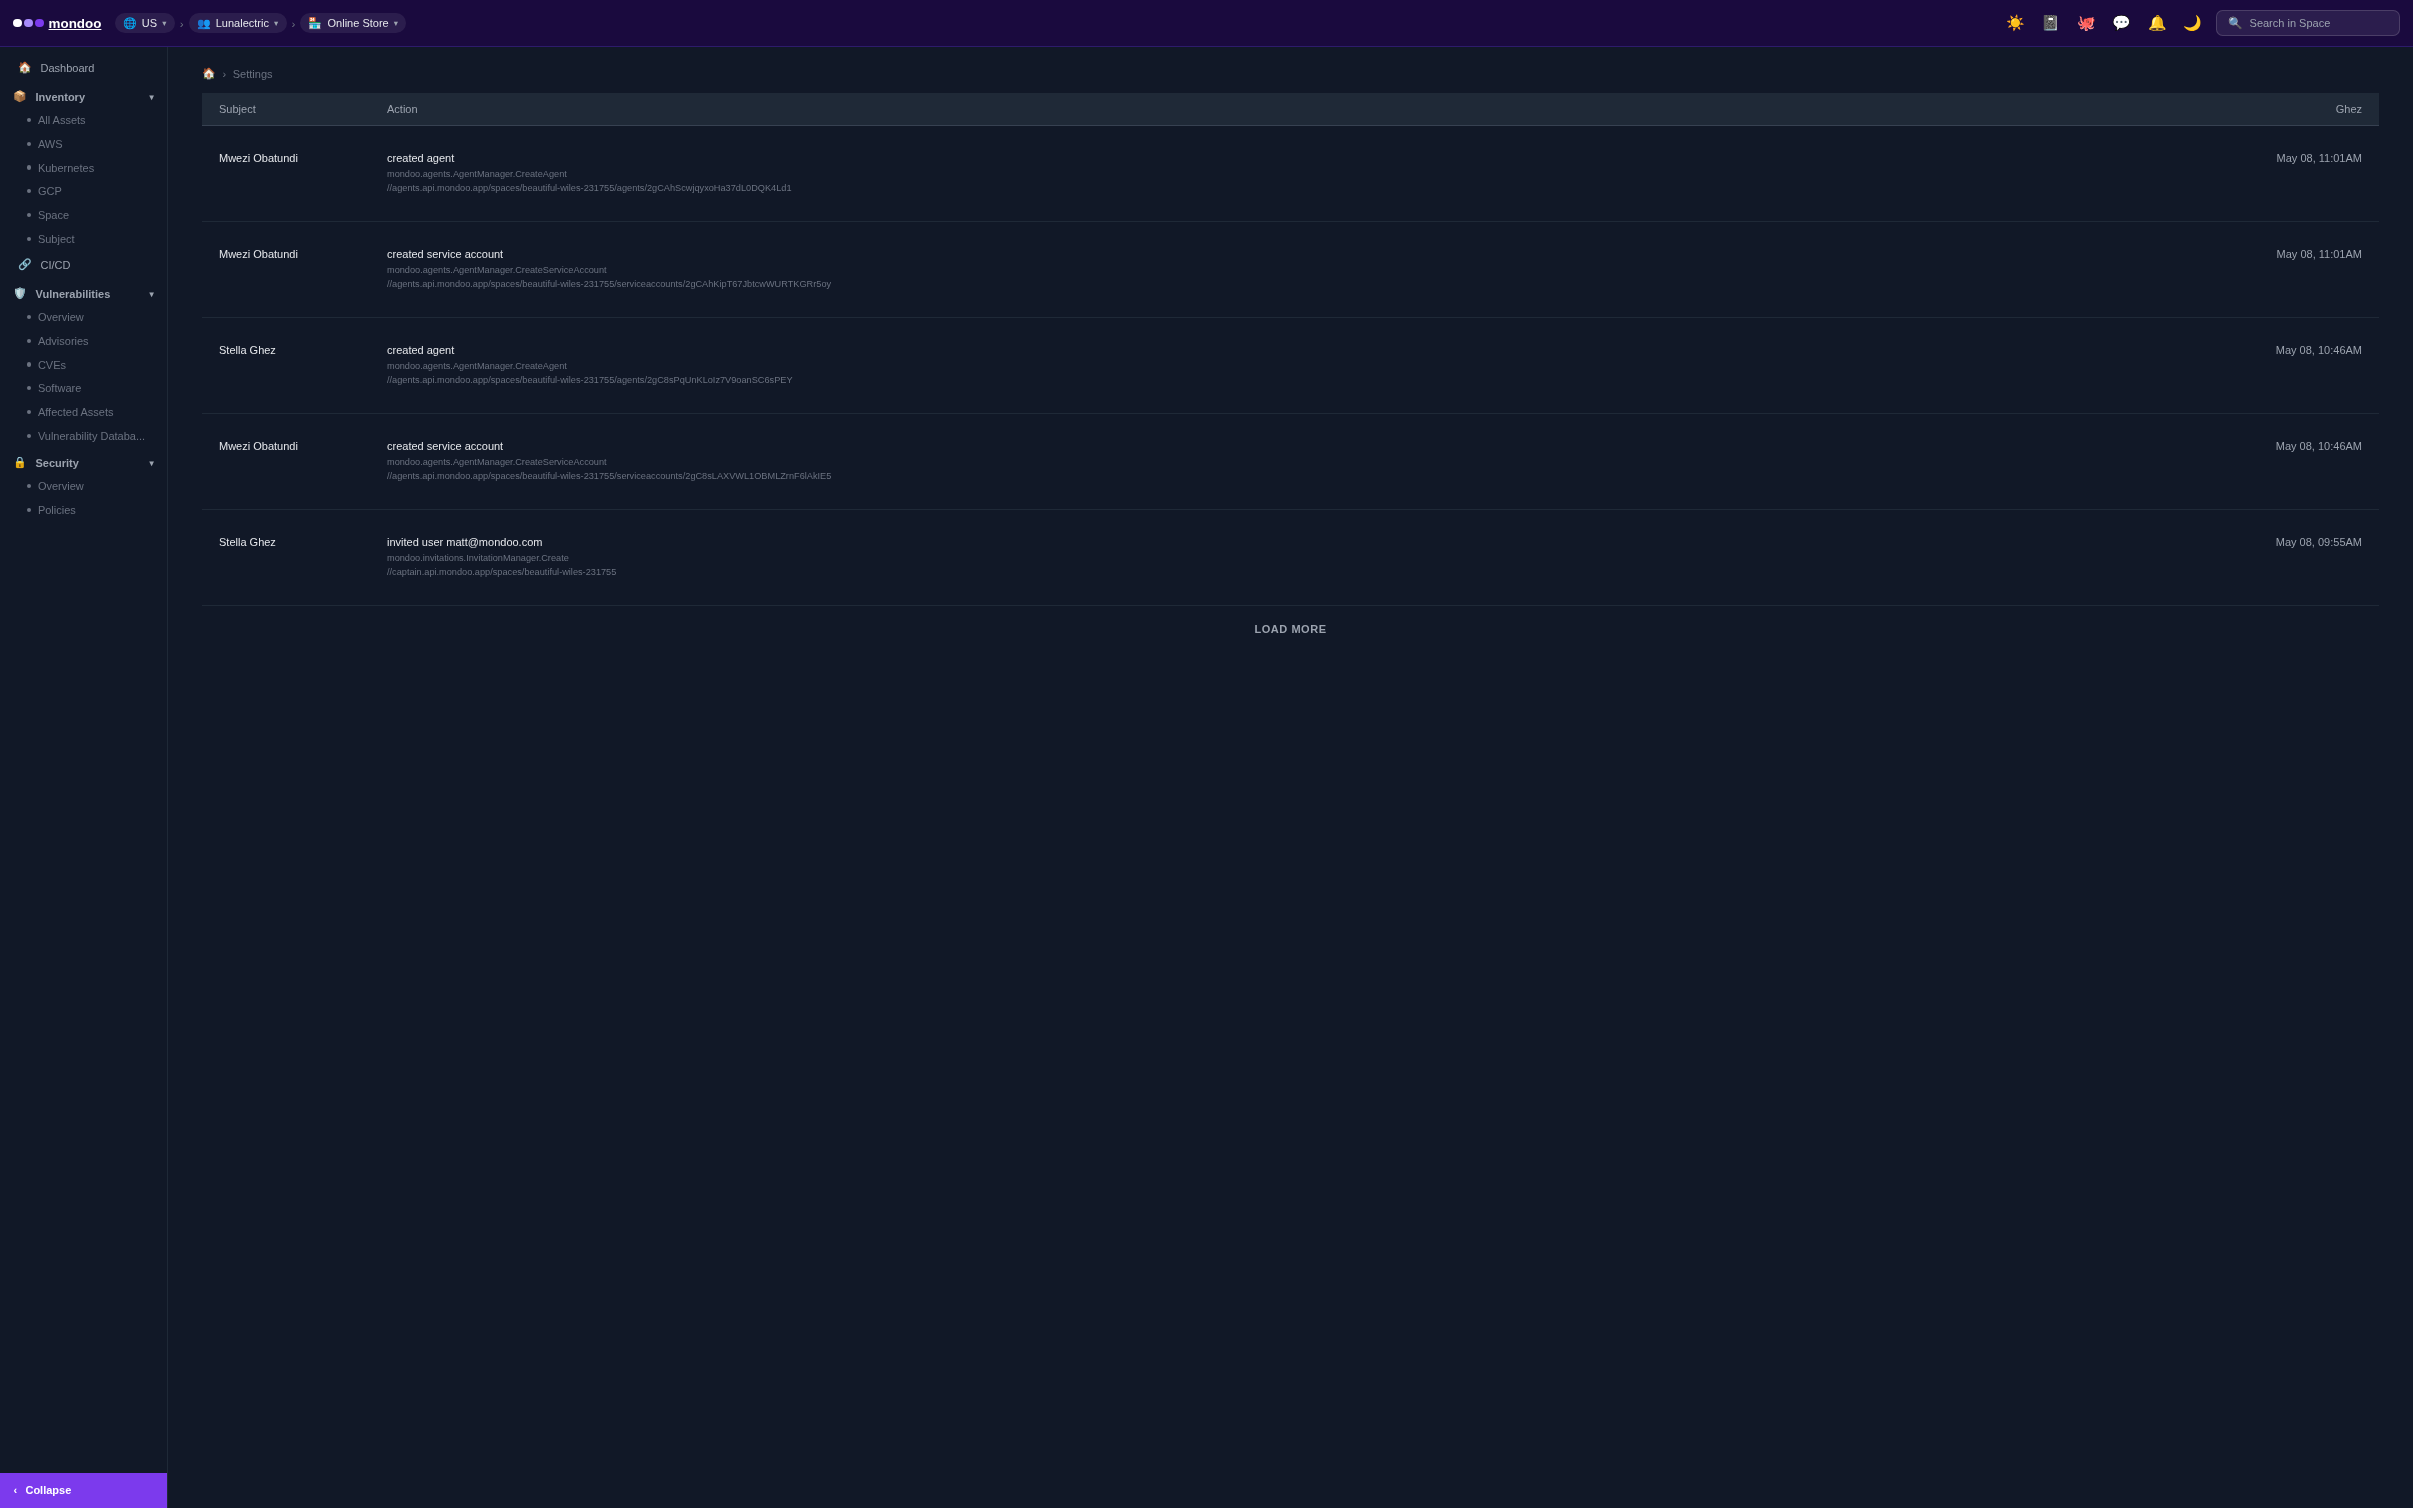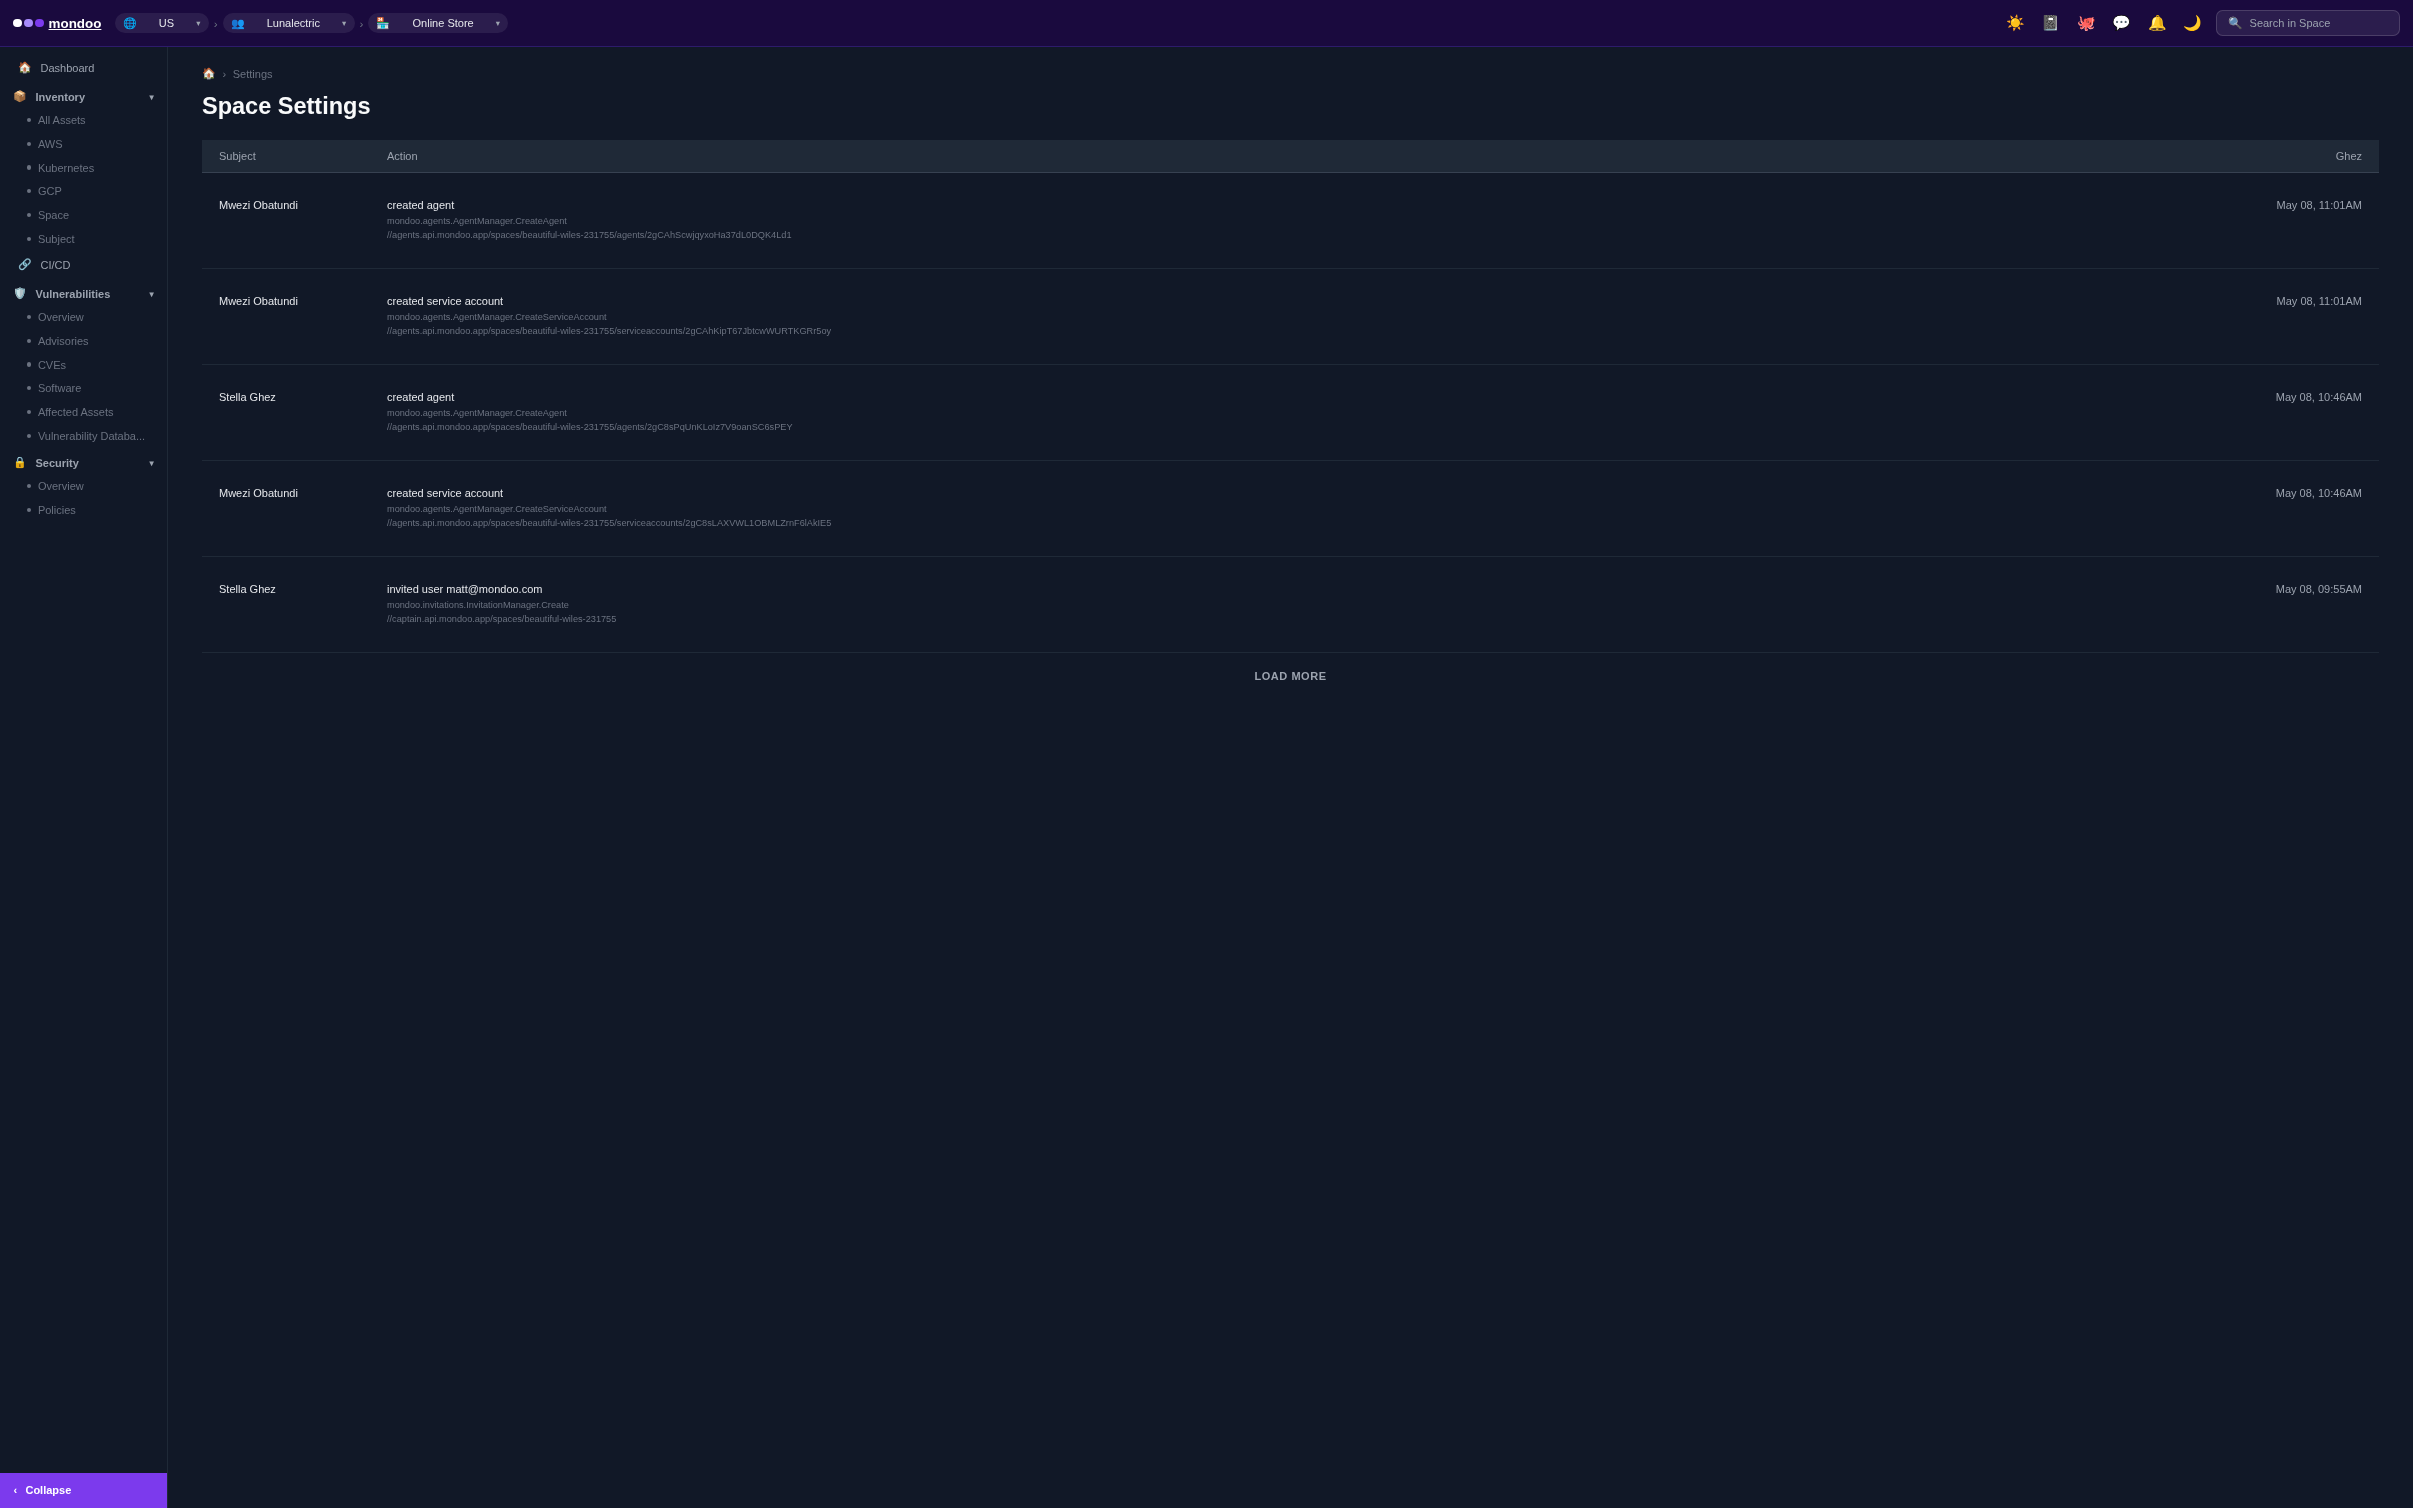--- a/index.html
+++ b/index.html
@@ -19,21 +19,21 @@
     .logo { display: flex; align-items: center; gap: 5px; margin-right: 6.7px; }
     .logo-circles { display: flex; gap: 2.5px; }
     .logo-circle { width: 8.4px; height: 8.4px; border-radius: 50%; }
     .logo-circle:nth-child(1) { background: #fff; }
     .logo-circle:nth-child(2) { background: #a78bfa; }
     .logo-circle:nth-child(3) { background: #7c3aed; }
     .logo-text { color: #fff; font-weight: 700; font-size: 13.4px; text-decoration: underline; }
 
     .nav-breadcrumb { display: flex; align-items: center; gap: 5px; }
     .nav-pill {
-      display: flex; align-items: center; gap: 22px;
+      display: flex; align-items: center; gap: 5px;
       background: rgba(255,255,255,0.08);
       border-radius: 17px;
       padding: 3.4px 8.4px;
       font-size: 11px; color: #e5e7eb; cursor: pointer;
     }
     .nav-separator { color: #6b7280; font-size: 11.7px; }
     .globe-icon::before { content: '🌐'; font-size: 11px; }
     .users-icon::before { content: '👥'; font-size: 11px; }
     .store-icon::before { content: '🏪'; font-size: 11px; }
     .chevron-down { font-size: 8.4px; color: #9ca3af; }
@@ -277,21 +277,20 @@
     </div>
   </aside>
 
   <main class="content">
     <div class="breadcrumb">
       <span>🏠</span>
       <span>›</span>
       <span>Settings</span>
     </div>
 
-    <h1 class="page-title">Space Settings</h1>
 
 
     <table class="audit-table">
       <thead>
         <tr>
           <th>Subject</th>
           <th>Action</th>
           <th style="text-align:right;">Ghez</th>
         </tr>
       </thead>

